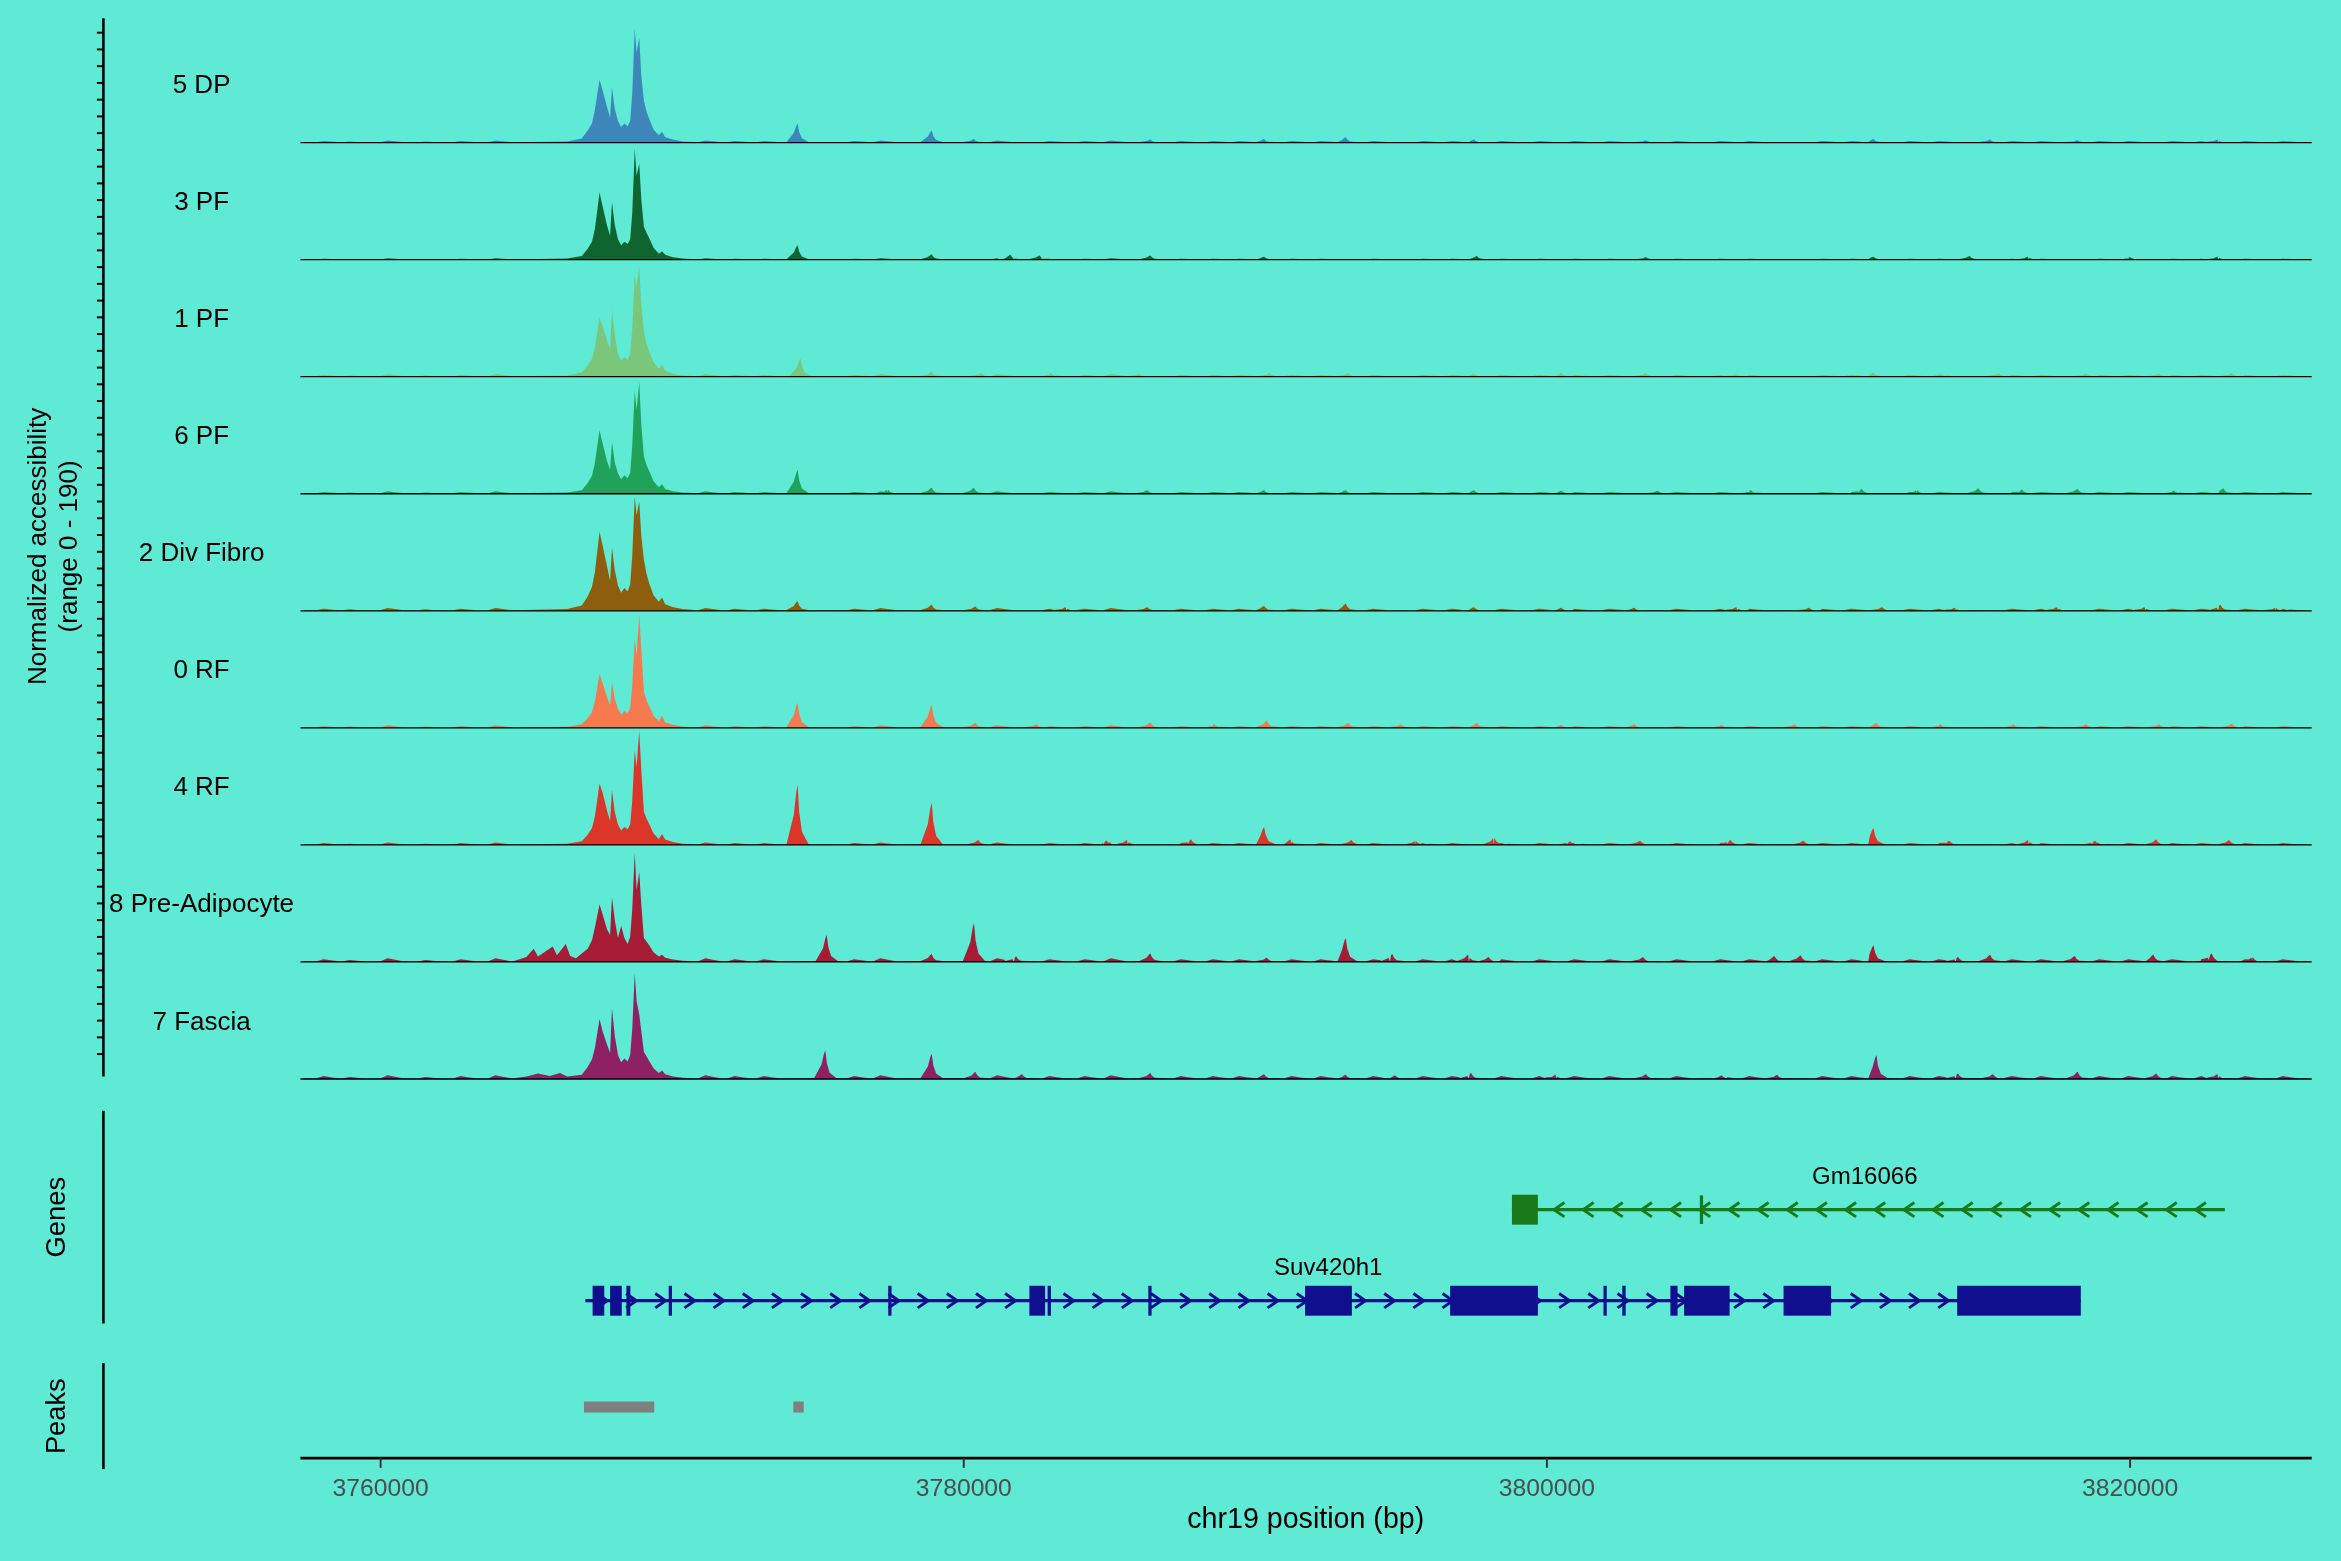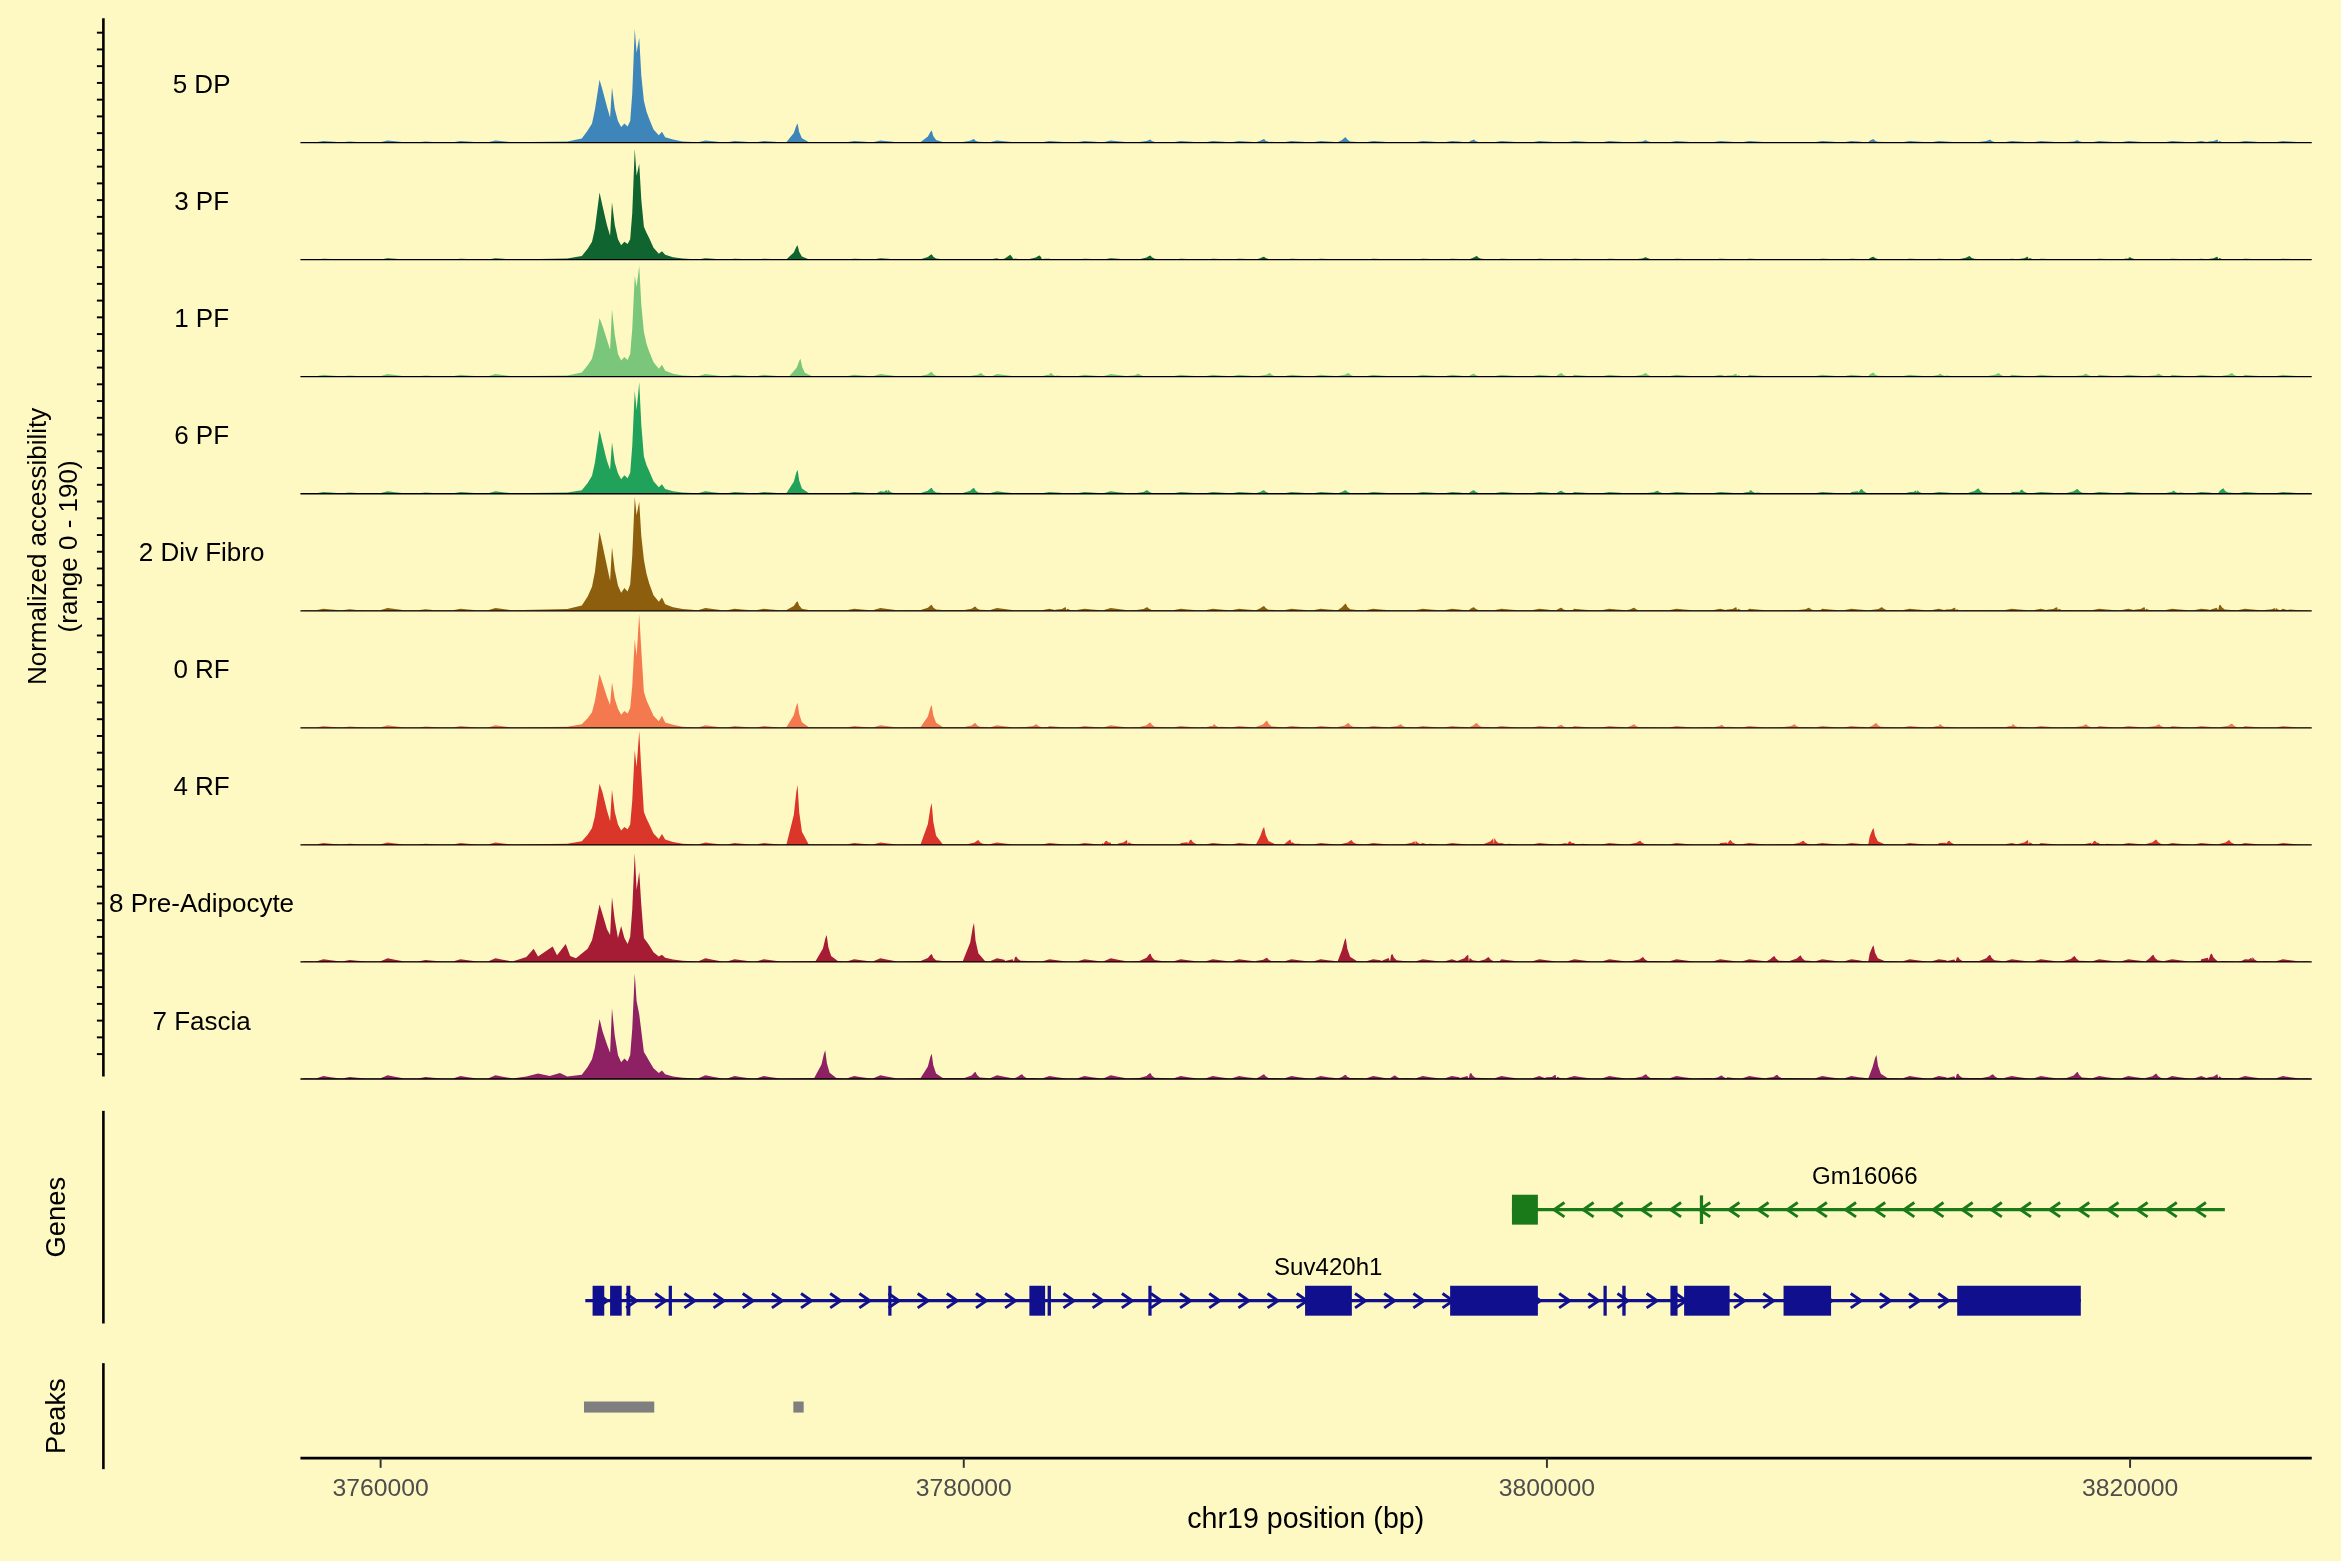--- a/index.html
+++ b/index.html
@@ -1,16 +1,16 @@
 <!DOCTYPE html>
 <html style="font-size:10.4px"><head>
 <meta charset="utf-8">
 <style>
   html,body{margin:0;padding:0;background:#ffffff;}
-  .stage{width:100vw;height:100vh;background:#fef9c3;}
+  .stage{width:100vw;height:100vh;background:#5eead4;}
   svg{display:block;width:100%;height:100%;font-family:"Liberation Sans",sans-serif;}
   text{font-family:"Liberation Sans",sans-serif;}
 </style>
 </head>
 <body>
 
 <div class="stage">
   <svg id="chart" viewBox="0 0 3600 2400" preserveAspectRatio="xMidYMid meet" role="img" aria-label="chr19 position (bp)">
       <g>
         <path d="M462.0,219L468.7,218.4L485.8,218.5L497.4,216.5L508.6,217.5L523.4,218.5L526.1,218.5L537.8,217.3L549.0,218.0L563.8,218.5L584.4,218.5L596.1,215.7L607.3,217.0L622.1,218.5L642.7,218.5L654.4,217.3L665.6,218.0L680.4,218.5L696.5,218.5L708.2,216.5L719.4,217.5L734.2,218.5L750.3,218.5L762.0,215.7L773.2,217.0L788.0,218.5L872.3,217.2L894.7,212.6L903.7,200.6L910.4,189.5L914.9,168.3L922.0,122.3L926.5,137.9L933.3,163.7L938.2,180.3L941.1,134.3L945.4,167.4L950.3,185.8L955.2,195.1L960.2,189.5L965.1,194.1L969.1,185.8L972.3,143.5L976.1,44.0L979.0,80.8L983.0,57.8L986.2,115.8L990.2,154.5L994.2,171.1L998.3,182.2L1005.0,198.7L1013.1,207.9L1018.0,202.4L1022.9,210.7L1035.0,214.4L1049.8,217.2L1073.2,218.5L1084.8,215.7L1096.0,217.0L1110.8,218.5L1118.0,218.5L1129.7,216.5L1140.9,217.5L1155.7,218.5L1162.8,218.5L1174.5,216.5L1185.7,217.5L1200.5,218.5L1209.5,218.1L1220.7,204.3L1224.5,193.1L1226.5,189.5L1229.0,202.8L1233.2,212.5L1243.5,218.1L1301.8,218.5L1313.5,216.5L1324.7,217.5L1339.5,218.5L1342.2,218.5L1353.8,215.7L1365.1,217.0L1379.9,218.5L1415.7,218.1L1426.9,209.8L1430.7,202.8L1432.8,200.6L1435.2,208.9L1439.5,214.9L1449.8,218.1L1480.7,218.1L1492.0,216.2L1495.8,214.1L1497.8,213.5L1500.2,216.0L1504.5,217.8L1514.8,218.1L1521.5,218.5L1533.2,215.7L1544.4,217.0L1559.2,218.5L1602.3,218.5L1613.9,216.5L1625.1,217.5L1639.9,218.5L1656.1,218.5L1667.7,216.5L1678.9,217.5L1693.7,218.5L1696.4,218.5L1708.1,215.7L1719.3,217.0L1734.1,218.5L1752.0,218.1L1763.2,216.7L1767.0,214.9L1769.1,214.4L1771.5,216.5L1775.8,218.0L1786.1,218.1L1804.0,218.5L1815.7,216.5L1826.9,217.5L1841.7,218.5L1853.4,218.5L1865.0,216.5L1876.2,217.5L1891.0,218.5L1893.7,218.5L1905.4,216.5L1916.6,217.5L1926.9,218.1L1931.4,218.5L1938.1,216.2L1941.9,214.1L1943.9,213.5L1946.4,216.0L1950.7,217.8L1961.0,218.1L1974.4,218.5L1986.1,216.5L1997.3,217.5L2012.1,218.5L2019.3,218.5L2030.9,216.5L2042.1,217.5L2052.4,218.1L2056.9,218.5L2063.7,214.9L2067.5,211.7L2069.5,210.7L2071.9,214.4L2076.2,217.2L2086.5,218.1L2100.0,218.5L2111.6,216.5L2122.8,217.5L2137.6,218.5L2176.2,218.5L2187.9,216.5L2199.1,217.5L2213.9,218.5L2221.0,218.5L2232.7,216.5L2243.9,217.5L2249.7,218.1L2258.7,218.5L2260.9,216.7L2264.8,214.9L2266.8,214.4L2269.2,216.5L2273.5,218.0L2283.8,218.1L2297.3,218.5L2308.9,216.5L2320.1,217.5L2334.9,218.5L2355.6,218.5L2367.2,216.5L2378.4,217.5L2393.2,218.5L2409.4,218.5L2421.0,216.5L2432.2,217.5L2447.0,218.5L2463.2,218.5L2474.8,216.5L2486.0,217.5L2500.8,218.5L2514.3,218.1L2525.5,217.2L2529.3,215.8L2531.3,215.3L2533.8,217.0L2538.0,218.2L2548.4,218.1L2566.3,218.5L2578.0,216.5L2589.2,217.5L2604.0,218.5L2633.6,218.5L2645.2,216.5L2656.4,217.5L2671.2,218.5L2678.4,218.5L2690.1,216.5L2701.3,217.5L2716.1,218.5L2790.5,218.5L2802.2,216.5L2813.4,217.5L2828.2,218.5L2835.3,218.5L2847.0,216.5L2858.2,217.5L2864.0,218.1L2873.0,218.5L2875.2,216.2L2879.1,214.1L2881.1,213.5L2883.5,216.0L2887.8,217.8L2898.1,218.1L2925.0,218.5L2936.7,216.5L2947.9,217.5L2962.7,218.5L2969.8,218.5L2981.5,216.5L2992.7,217.5L3007.5,218.5L3043.4,218.1L3054.6,216.7L3058.4,214.9L3060.4,214.4L3062.9,216.5L3067.2,218.0L3077.5,218.1L3081.9,218.5L3093.6,216.5L3104.8,217.5L3119.6,218.5L3126.8,218.5L3138.4,216.5L3149.7,217.5L3164.5,218.5L3177.9,218.1L3189.1,217.2L3192.9,215.8L3194.9,215.3L3197.4,217.0L3201.7,218.2L3212.0,218.1L3216.5,218.5L3228.1,216.5L3239.3,217.5L3254.1,218.5L3261.3,218.5L3273.0,216.5L3284.2,217.5L3299.0,218.5L3328.6,218.5L3340.2,216.5L3351.4,217.5L3366.2,218.5L3373.4,218.5L3385.1,216.5L3393.1,218.1L3396.3,217.5L3404.3,216.7L3408.2,214.9L3410.2,214.4L3411.1,218.5L3412.6,216.5L3416.9,218.0L3427.2,218.1L3440.7,218.5L3452.3,216.5L3463.5,217.5L3478.3,218.5L3499.0,218.5L3510.6,216.5L3521.8,217.5L3536.6,218.5L3548.3,218.4L3555.0,219Z" fill="#3E86BA" stroke="none"></path>

